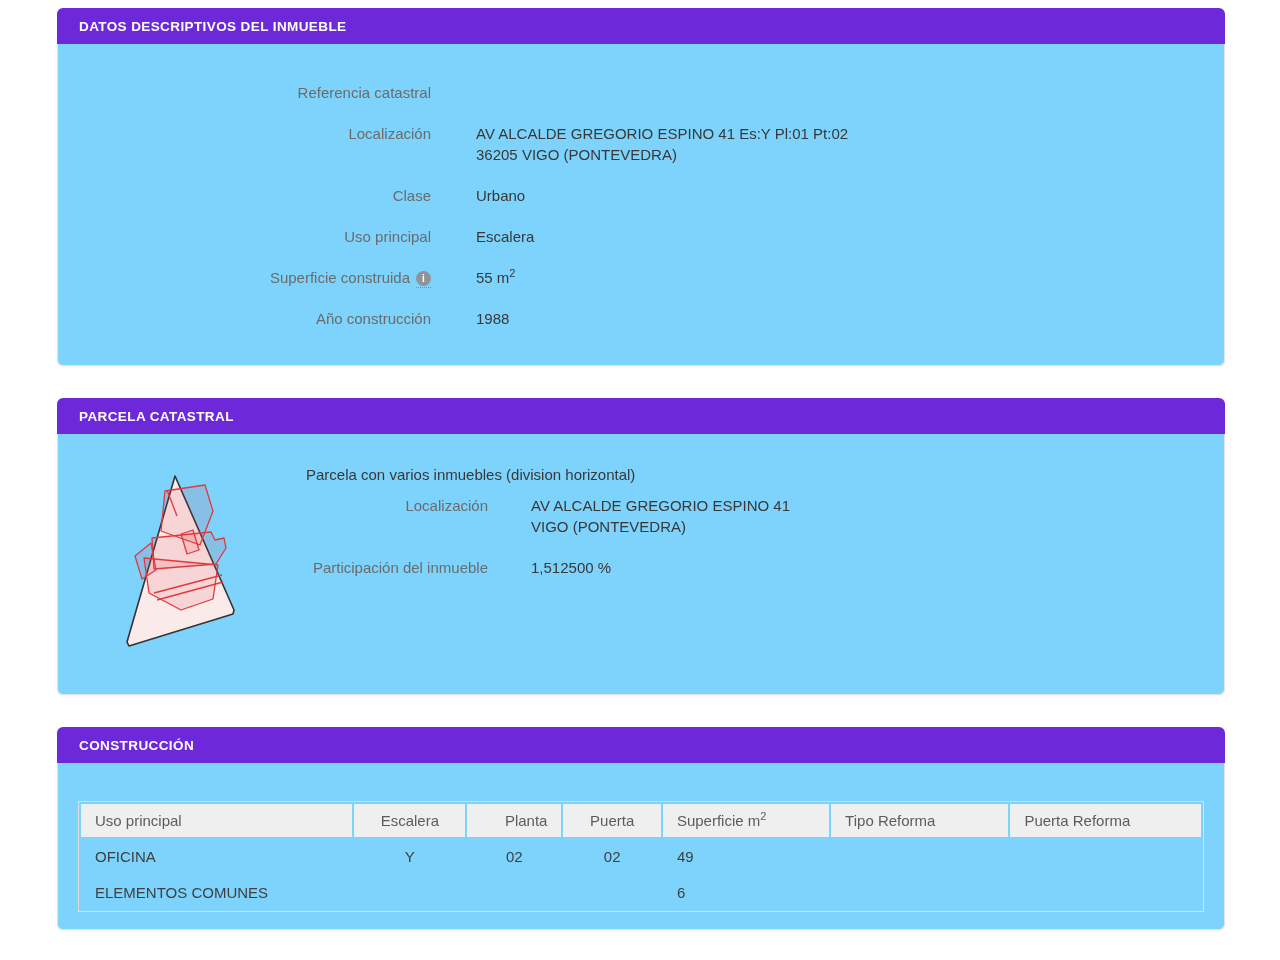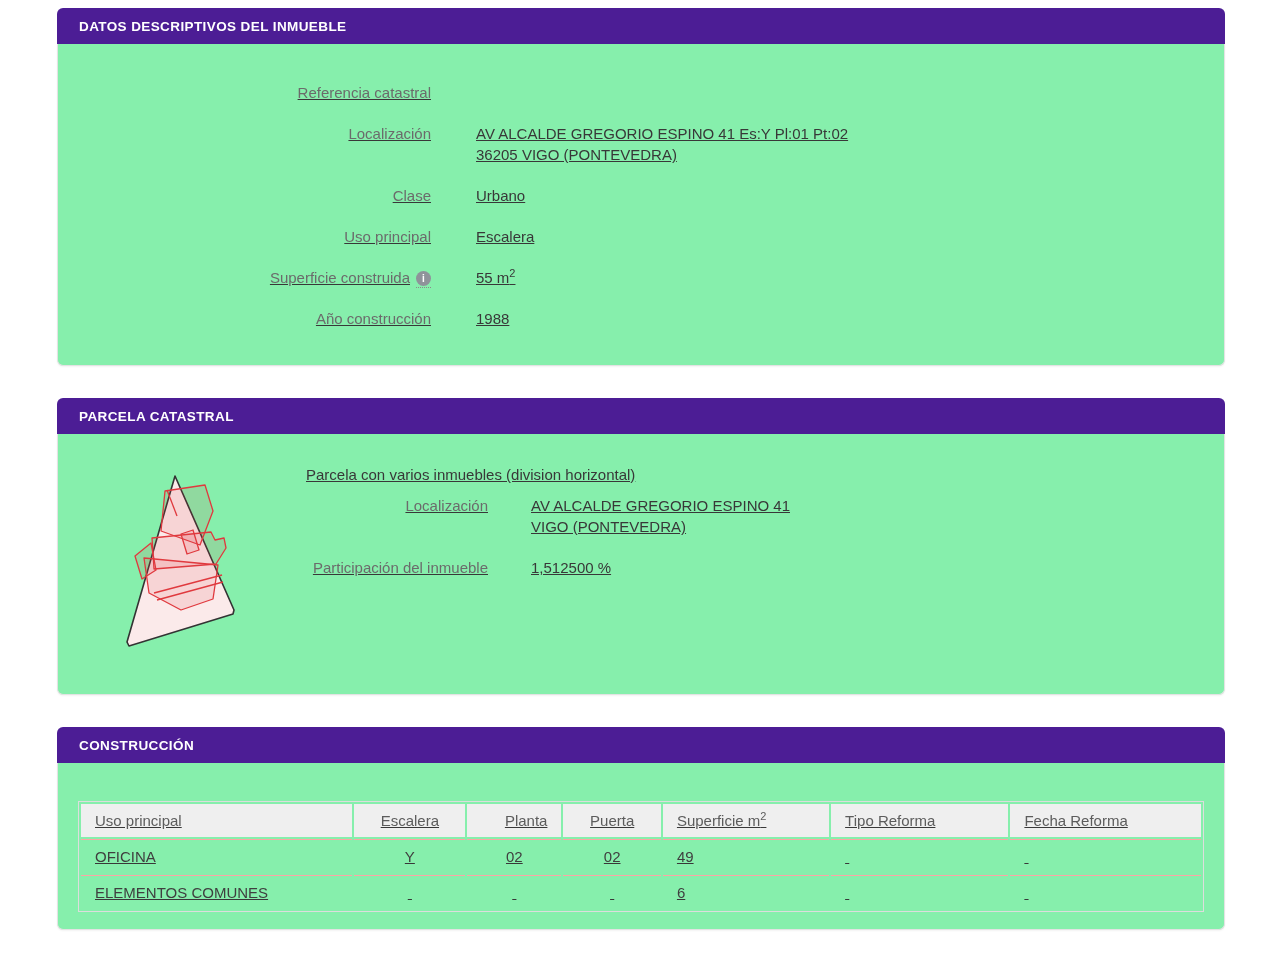--- a/index.html
+++ b/index.html
@@ -8,35 +8,34 @@
     font-family: "Liberation Sans", sans-serif;
     color: #383838;
     width: 1280px;
     height: 960px;
     overflow: hidden;
   }
   .page { padding: 8px 55px 0 57px; }
 
   .panel { margin-bottom: 32px; }
   .panel-header {
-    background: #4c1d95;
+    background: #6d28d9;
     border-radius: 6px 6px 0 0;
     padding: 11px 22px 10px 22px;
     color: #ffffff;
     font-weight: bold;
     font-size: 13.5px;
     letter-spacing: 0.4px;
   }
   .panel-body {
-    background: #86efac;
+    background: #7dd3fc;
     border: 1px solid #e3e3e3;
     border-top: none;
     border-radius: 0 0 6px 6px;
     box-shadow: 0 1px 2px rgba(0,0,0,0.05);
-    text-decoration: underline;
   }
 
   
   .row { display: flex; margin-bottom: 20px; font-size: 15px; line-height: 21px; }
   .row:last-child { margin-bottom: 0; }
   .lbl { color: #6b6b6b; text-align: right; }
   .val { color: #383838; }
   sup { font-size: 11px; line-height: 0; }
 
   
@@ -201,21 +200,21 @@
     <div class="panel-body construccion-body">
       <table class="ctable">
         <thead>
             <tr>
               <th style="text-align: left; width: 24.5%;">Uso principal</th>
               <th style="text-align: center; width: 10%;">Escalera</th>
               <th style="text-align: right; width: 8.5%;">Planta</th>
               <th style="text-align: center; width: 8.8%;">Puerta</th>
               <th style="text-align: left; width: 15%;">Superficie m<sup>2</sup></th>
               <th style="text-align: left; width: 16%;">Tipo Reforma</th>
-              <th style="text-align: left; width: 17.2%;">Fecha Reforma</th>
+              <th style="text-align: left; width: 17.2%;">Puerta Reforma</th>
             </tr>
           </thead>
         <tbody>
             <tr>
               <td style="text-align: left;">OFICINA</td>
               <td style="text-align: center;">Y</td>
               <td style="text-align: center;">02</td>
               <td style="text-align: center;">02</td>
               <td style="text-align: left;">49</td>
               <td style="text-align: left;"></td>

